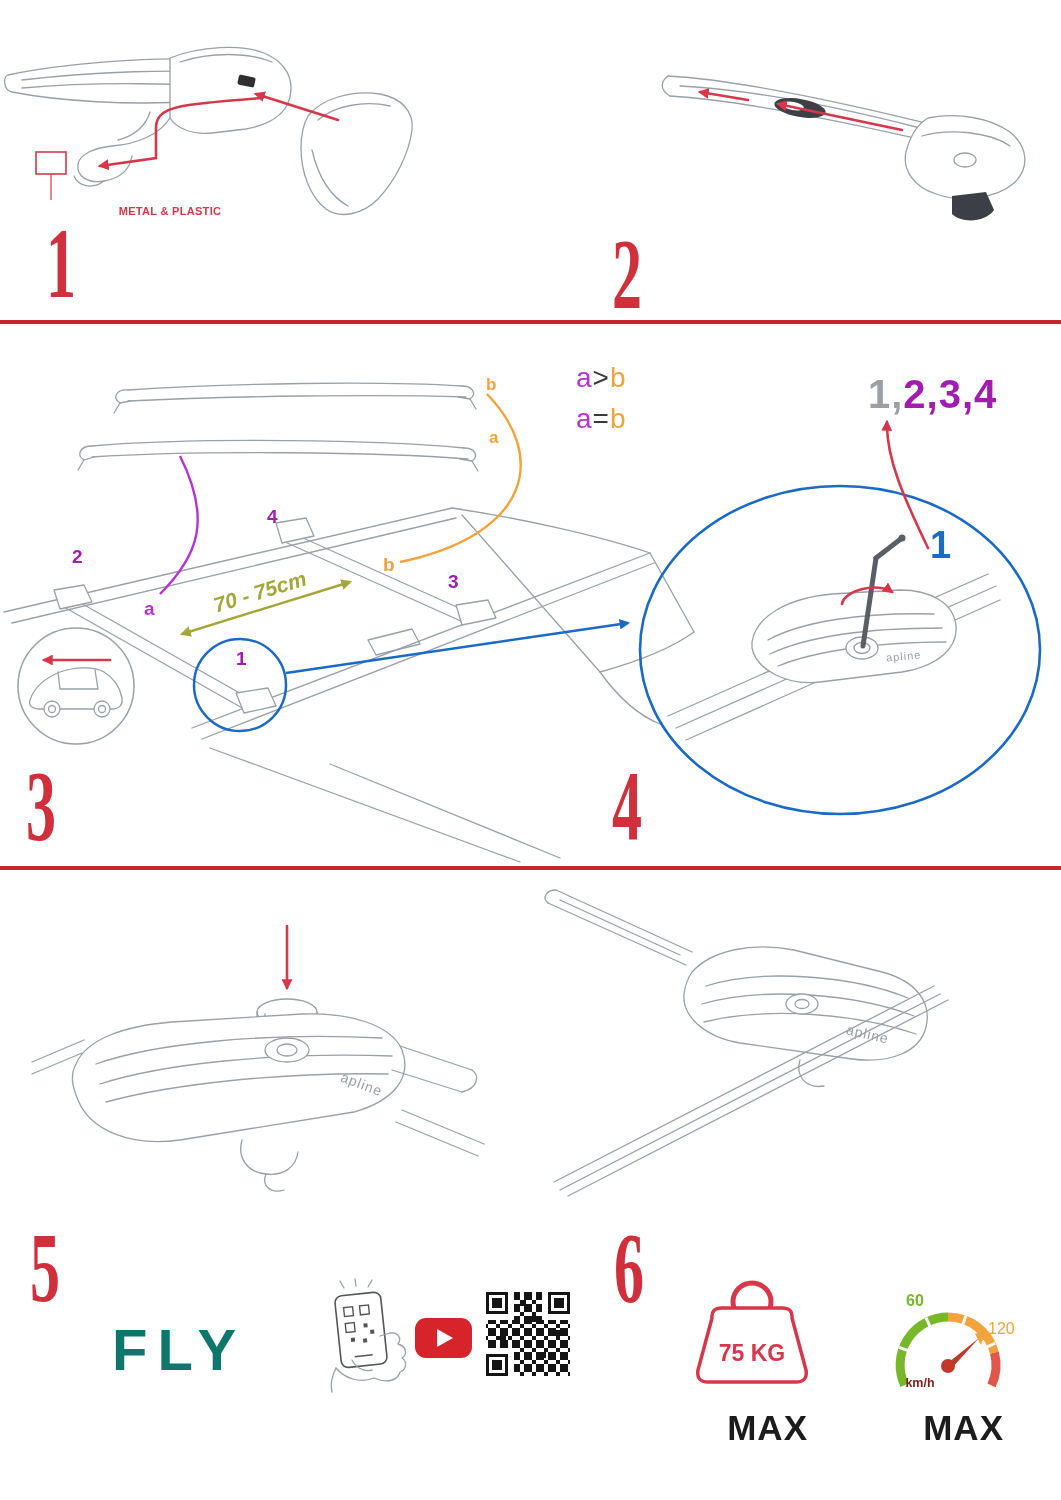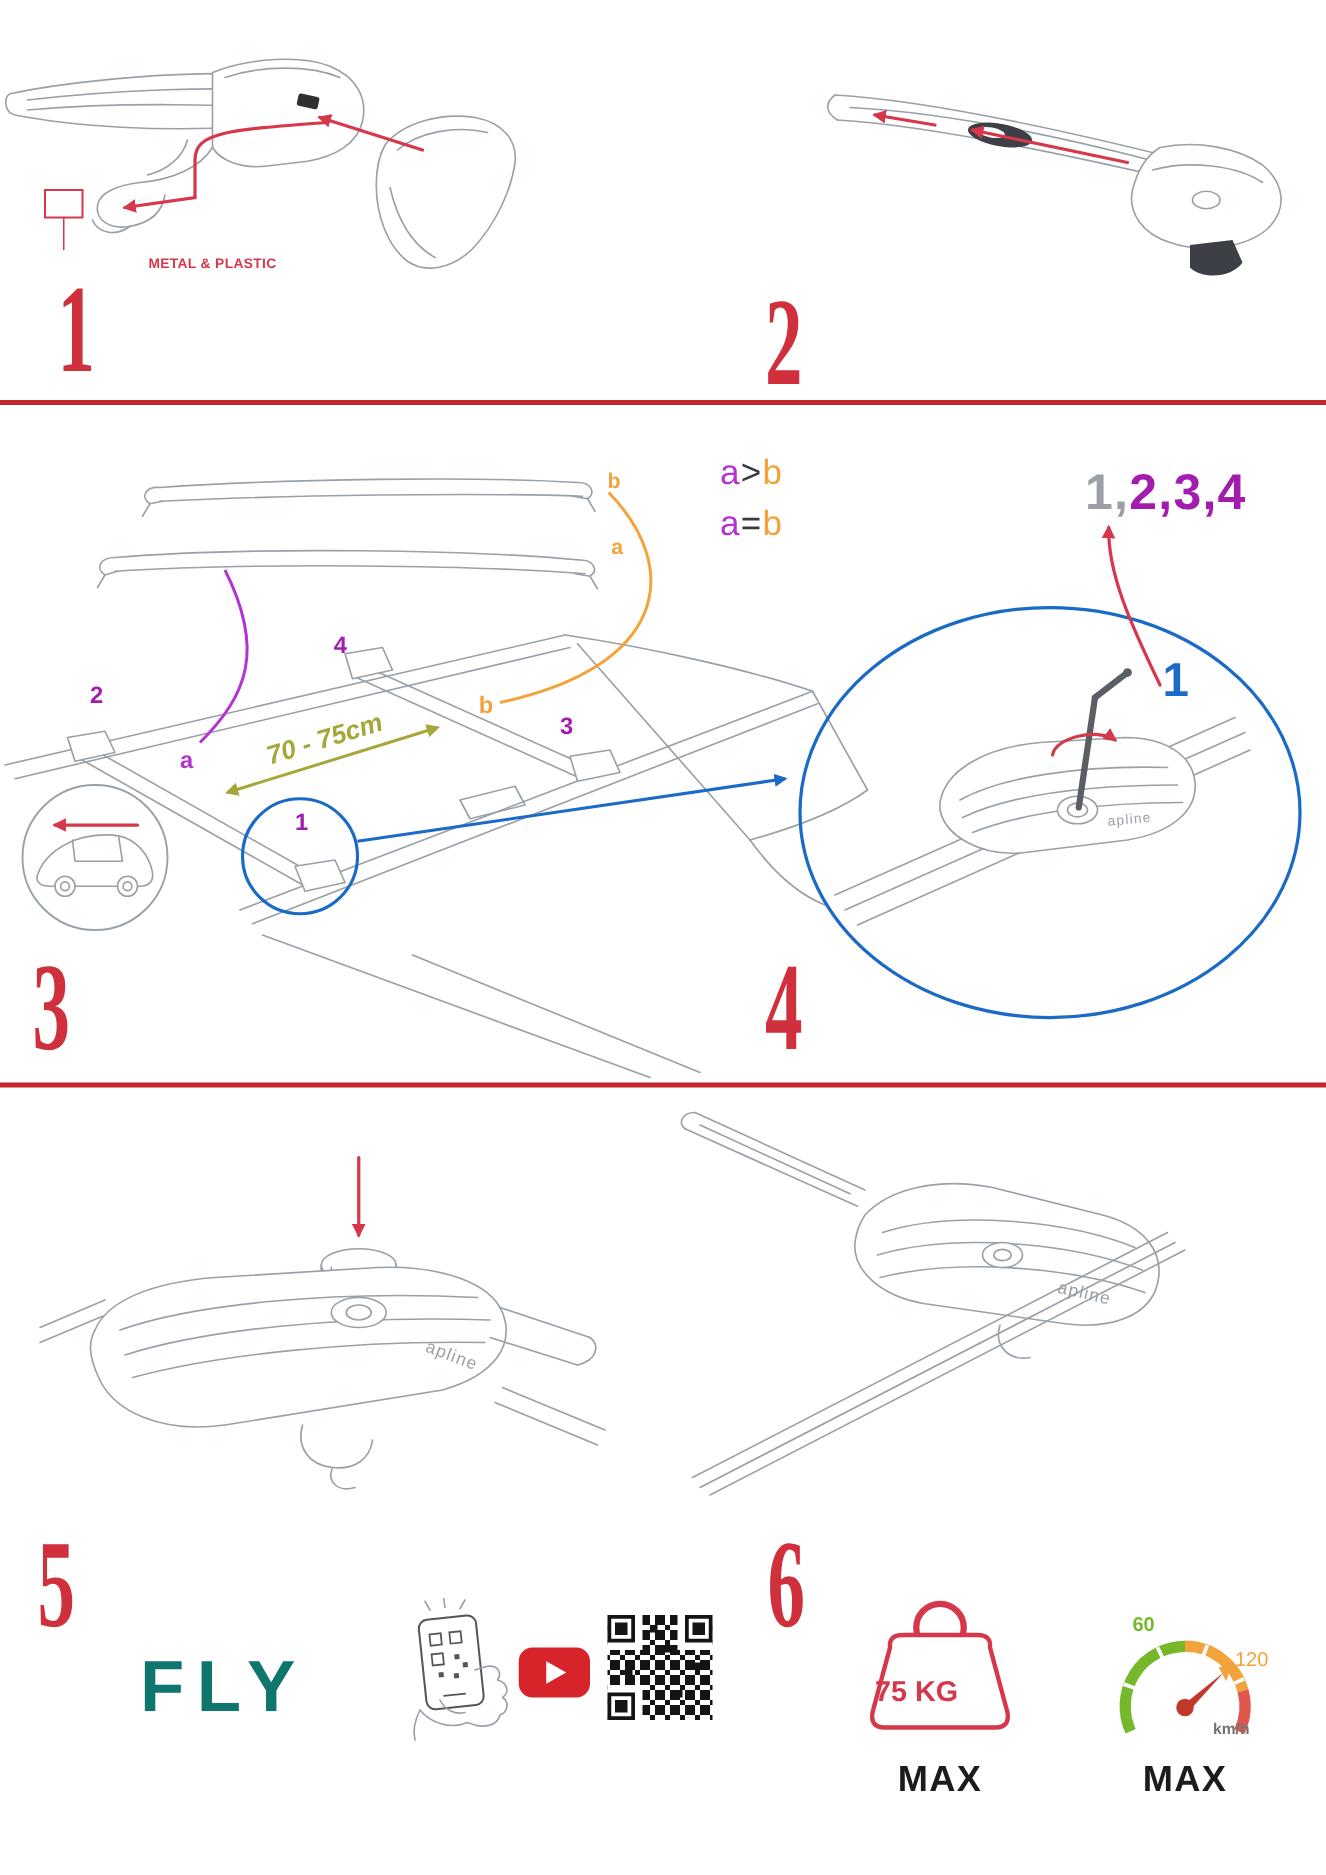--- a/index.html
+++ b/index.html
@@ -32,28 +32,28 @@
   .measure{position:absolute;left:175px;top:580px;width:170px;text-align:center;
            color:#a6a63a;font-size:21px;font-weight:700;font-style:italic;
            transform:rotate(-17deg);}
   .logo-sm{position:absolute;color:#9aa0a6;letter-spacing:1px;}
   
   .fly{position:absolute;left:112px;top:1316px;font-size:58px;font-weight:700;
        color:#0f766e;letter-spacing:10px;text-align:right;}
   .brandline{position:absolute;left:62px;top:1400px;font-size:31px;font-weight:500;letter-spacing:.5px;}
   .b-black{color:#3c3c3e;} .b-red{color:#d6374a;} .b-gray{color:#9b9b9d;}
   .brand-gap{display:inline-block;width:12px;}
-  .w-val{position:absolute;left:700px;top:1340px;width:104px;
+  .w-val{position:absolute;left:700px;top:1340px;width:104px;text-align:center;
          color:#d6374a;font-size:23px;font-weight:700;}
-  .max{position:absolute;width:112px;text-align:center;color:#1c1c1c;
-       font-size:29px;font-weight:600;letter-spacing:1px;}
+  .max{position:absolute;width:112px;text-align:right;color:#1c1c1c;
+       font-size:35px;font-weight:600;letter-spacing:1px;}
   .sp-60{position:absolute;left:906px;top:1292px;font-size:16px;font-weight:700;color:#76b82a;}
   .sp-120{position:absolute;left:988px;top:1320px;font-size:16px;font-weight:400;color:#f2a33c;}
-  .sp-unit{position:absolute;left:961px;top:1376px;width:48px;text-align:center;
-           font-size:12.5px;color:#737373;font-weight:600;}
+  .sp-unit{position:absolute;left:896px;top:1376px;width:48px;text-align:center;
+           font-size:12.5px;color:#7f1d1d;font-weight:600;}
 </style>
 </head>
 <body>
 
 <div class="page">
 
   <svg class="art" width="1061" height="1500" viewBox="0 0 1061 1500">
     <defs>
       <marker id="ar" viewBox="0 0 10 10" refX="8" refY="5" markerWidth="4.2" markerHeight="4.2" orient="auto-start-reverse">
         <path d="M0,0 L10,5 L0,10 Z" fill="#d6374a"></path>

